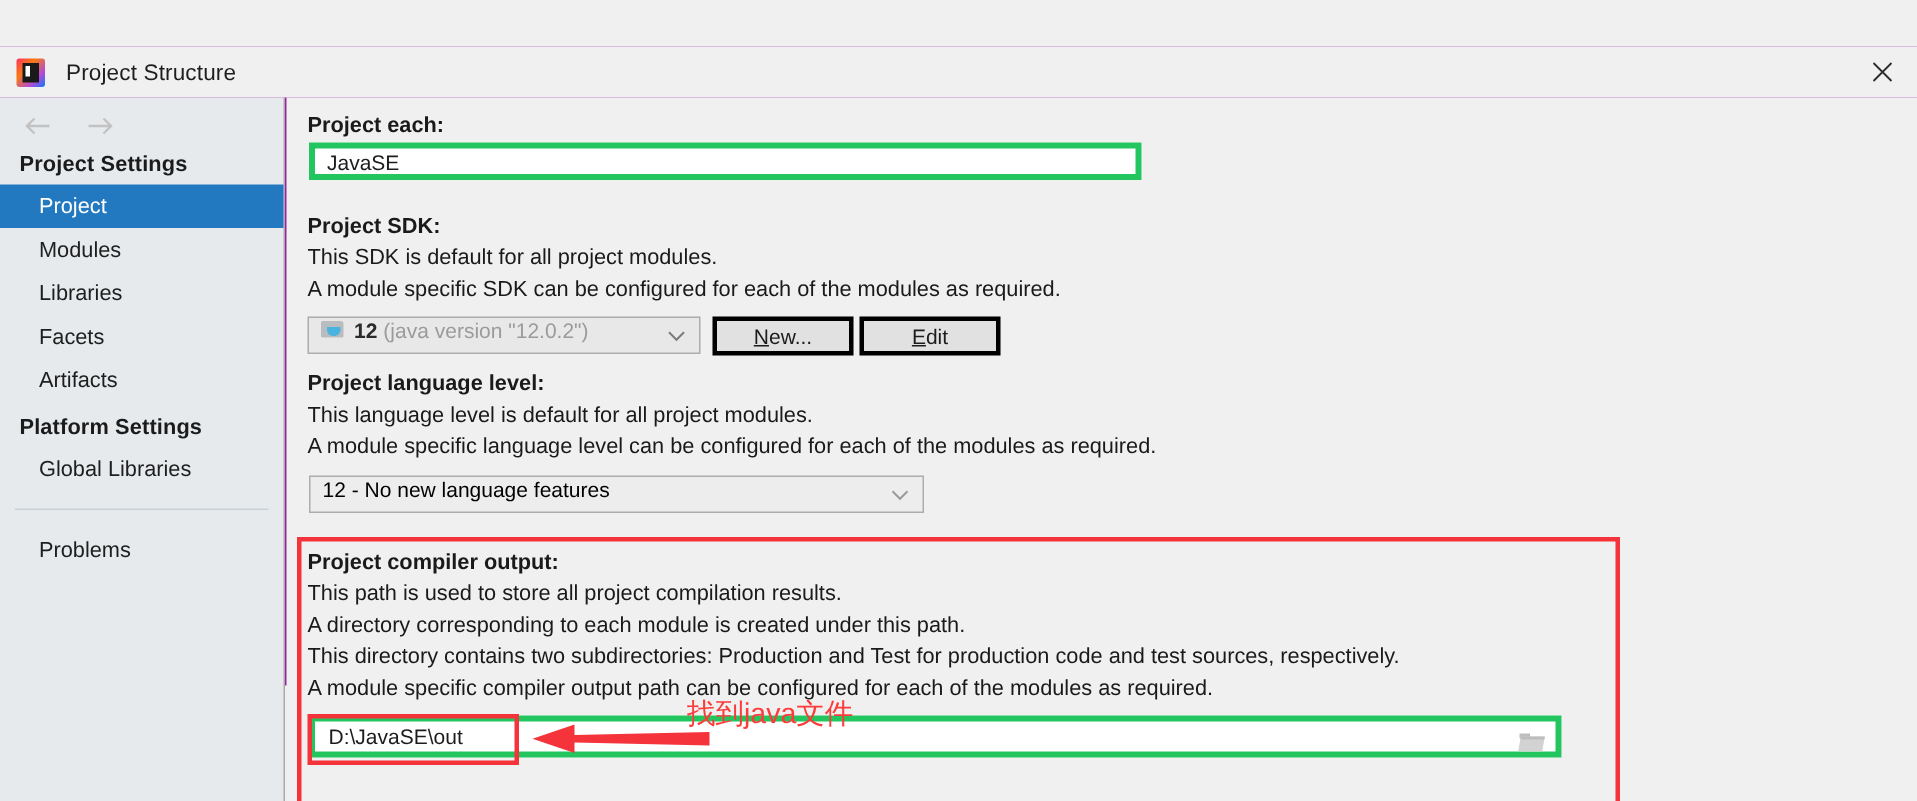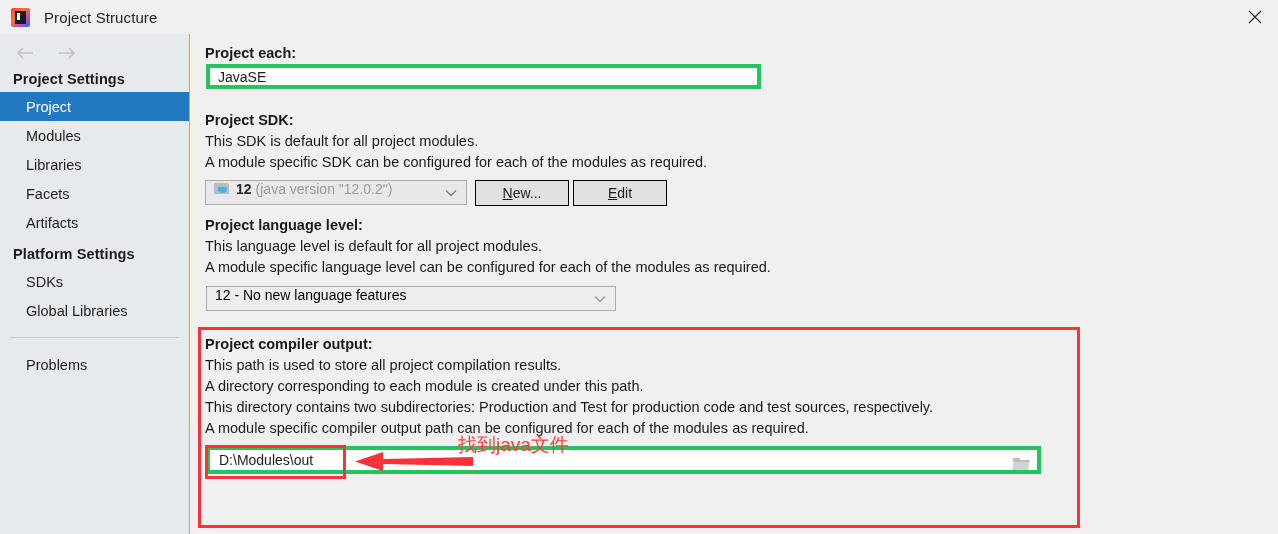--- a/index.html
+++ b/index.html
@@ -5,21 +5,22 @@
   * { box-sizing: border-box; margin: 0; padding: 0; }
   html, body {
     width: 1278px; height: 534px;
     font-family: "Liberation Sans", sans-serif;
     background: #f0f0f0;
     overflow: hidden;
   }
   #app {
     position: relative;
     width: 1278px; height: 426px;
-    background: #fef9c3;
+    background: #a21caf;
+    margin-top: 31px;
   }
 
   
   .titlebar {
     position: absolute; left: 0; top: 0;
     width: 1278px; height: 34px;
     background: #f0f0f0;
     display: flex; align-items: center;
   }
   .app-icon {
@@ -122,21 +123,21 @@
     width: 9px; height: 6px; background: #4ab3e0;
     border-radius: 0 0 4px 4px;
   }
   .sdk-ver { color: #2a2a2a; font-weight: 600; }
   .sdk-desc { color: #9b9b9b; margin-left: 4px; }
 
   
   .btn {
     position: absolute;
     background: #e1e1e1;
-    border: 1px solid #000000;
+    border: 3px solid #000000;
     font-size: 14px; color: #1c1c1c;
     display: flex; align-items: center; justify-content: center;
   }
   .mn { text-decoration: underline; }
 
   
   .redbox {
     position: absolute;
     border: 3px solid #f5333a;
     pointer-events: none;
@@ -216,23 +217,20 @@
     <div class="nav-item">
       <span>Facets</span>
     </div>
     <div class="nav-item">
       <span>Artifacts</span>
     </div>
 
     <div class="sect-head">Platform Settings</div>
 
     <div class="nav-item">
-      <span>SDKs</span>
-    </div>
-    <div class="nav-item">
       <span>Global Libraries</span>
     </div>
 
     <div class="sep"></div>
 
     <div class="nav-item problems">
       <span>Problems</span>
     </div>
   </div>
 
@@ -281,21 +279,21 @@
       </span>
     </div>
 
     <div class="lbl-bold" style="left:14px; top:302px;">Project compiler output:</div>
     <div class="lbl-norm" style="left:14px; top:323px;">This path is used to store all project compilation results.</div>
     <div class="lbl-norm" style="left:14px; top:344px;">A directory corresponding to each module is created under this path.</div>
     <div class="lbl-norm" style="left:14px; top:365px;">This directory contains two subdirectories: Production and Test for production code and test sources, respectively.</div>
     <div class="lbl-norm" style="left:14px; top:386px;">A module specific compiler output path can be configured for each of the modules as required.</div>
 
     <div class="txtfield" style="left:15px; top:412px; width:835px; height:28px; padding-left:9px;">
-      <span>D:\Modules\out</span>
+      <span>D:\JavaSE\out</span>
       <span class="browse">
         <span class="folder-glyph">
             <span class="tab"></span>
             <span class="body"></span>
           </span>
       </span>
     </div>
 
     <div class="redbox" style="left:7px; top:293px; width:882px; height:201px;"></div>
     <div class="redbox-inner" style="left:14px; top:411px; width:141px; height:34px;"></div>

